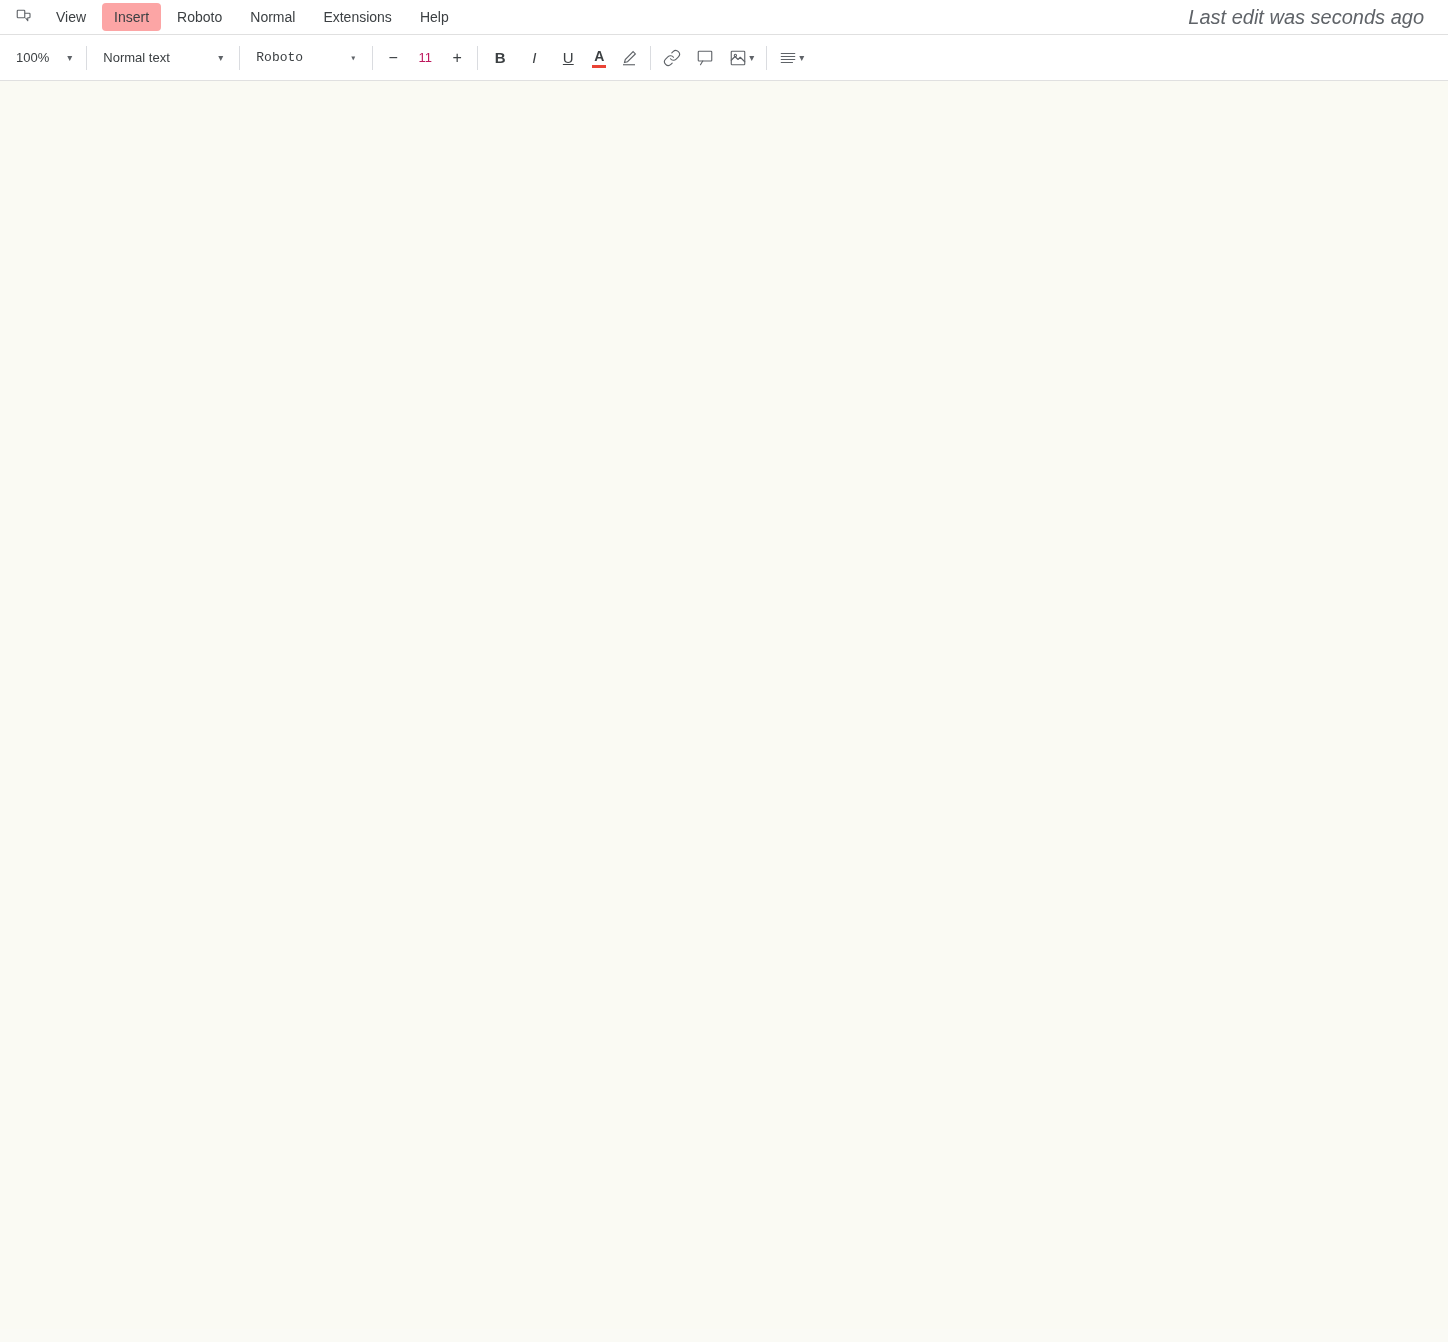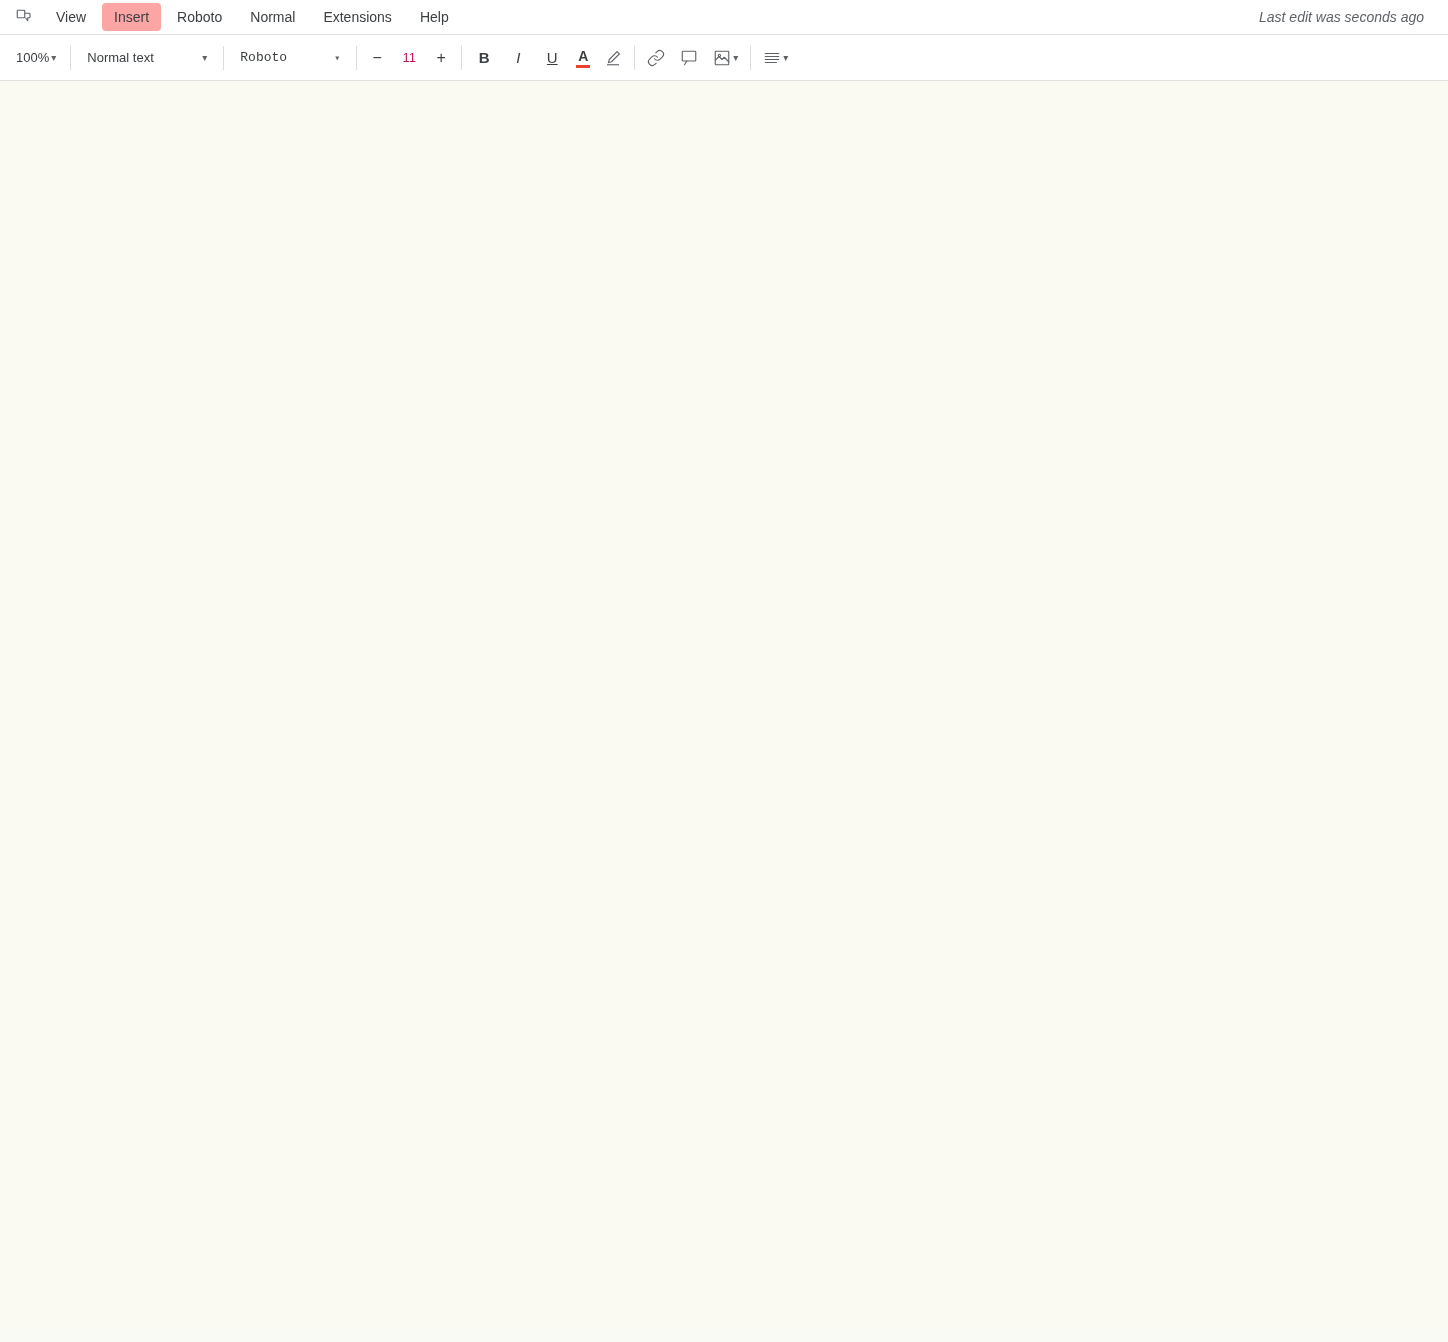--- a/index.html
+++ b/index.html
@@ -36,21 +36,21 @@
       user-select: none;
       font-family: 'Google Sans', Arial, sans-serif;
     }
 
     .menu-item.active {
       background: #fca5a5;
     }
 
     .last-edit {
       margin-left: auto;
-      font-size: 14px;
+      font-size: 20px;
       color: #5f6368;
       text-decoration: none;
       font-style: italic;
       padding-right: 16px;
     }
 
     
     .toolbar {
       display: flex;
       align-items: center;
@@ -79,21 +79,21 @@
     .toolbar-separator {
       width: 1px;
       height: 24px;
       background: #dadce0;
       margin: 0 4px;
     }
 
     .zoom-btn {
       display: flex;
       align-items: center;
-      gap: 2px;
+      gap: 18px;
       height: 32px;
       padding: 0 8px;
       border: none;
       background: transparent;
       cursor: pointer;
       border-radius: 4px;
       font-size: 13px;
       color: #3c4043;
     }
 

